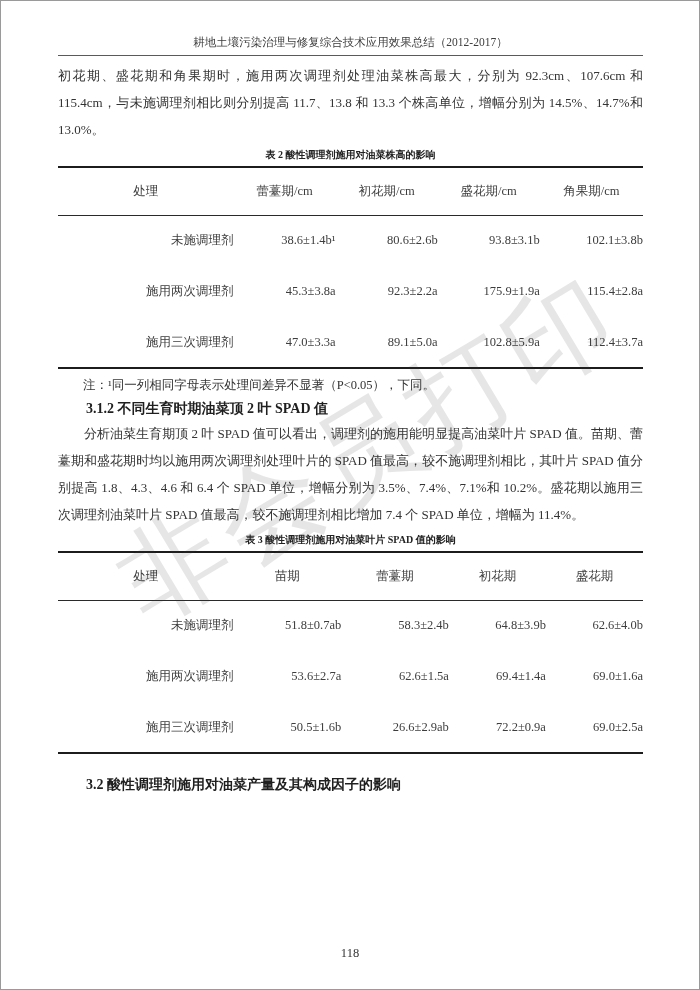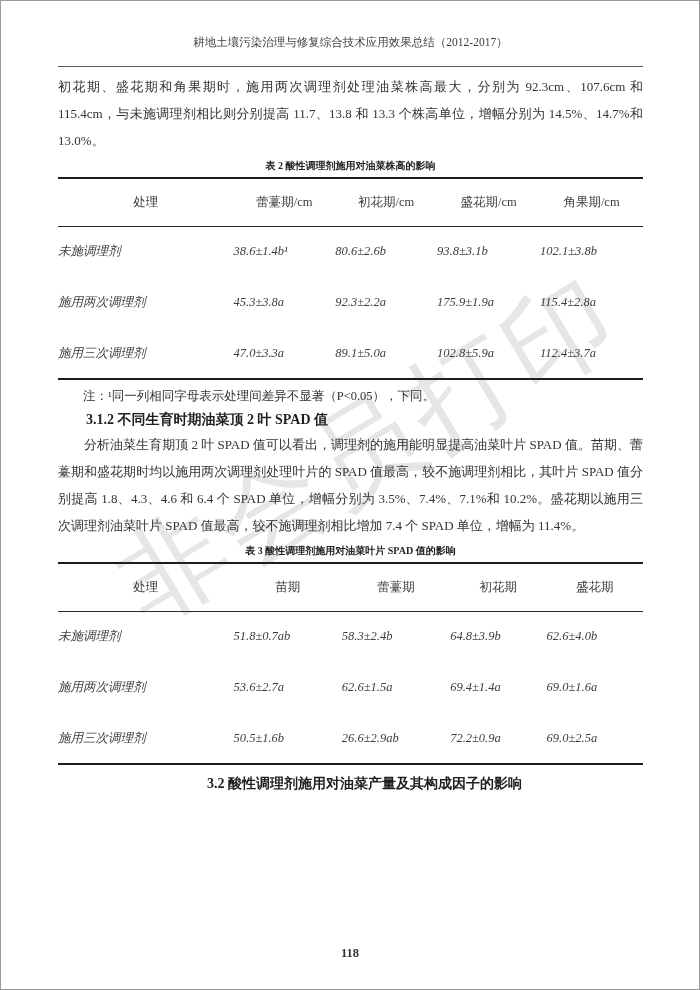--- a/index.html
+++ b/index.html
@@ -12,21 +12,21 @@
     padding:34px 56px 0 57px;
     font-family:"Liberation Serif","DejaVu Serif",serif;
     color:#333;
     overflow:hidden;
   }
   .running-header {
     text-align:center;
     font-size:11.5px;
     line-height:15px;
     color:#3c3c3c;
-    padding-bottom:16px;
+    padding-bottom:5px;
     border-bottom:1px solid #5a5a5a;
   }
   .para {
     font-size:13px;
     line-height:27px;
     text-align:justify;
     color:#333;
     font-family:Liberation Serif, serif;
   }
   .para.continuation { text-indent:0; margin-top:6px; }
@@ -48,48 +48,46 @@
   }
   table.three-line thead th {
     font-weight:normal;
     height:48px;
     text-align:center;
     border-bottom:1.5px solid #2a2a2a;
     margin-top:40px;
   }
   table.three-line tbody td {
     height:51px;
-    text-align:left;
-    font-style:italic;
+    text-align:right;
   }
   table.three-line th:first-child,
   table.three-line td:first-child { width:30%; }
   .table-note {
     font-size:12.5px;
     line-height:22px;
     margin-top:5px;
     text-indent:2em;
     color:#333;
   }
   .section-heading {
     font-size:14px;
     font-weight:bold;
     line-height:22px;
     margin-top:2px;
     text-indent:2em;
     color:#1f1f1f;
   }
-  .section-heading.h32 { margin-top:8px;text-align:center; }
+  .section-heading.h32 { margin-top:20px; }
   .page-number {
     position:absolute;
     left:0; right:0; bottom:28px;
     text-align:center;
     font-size:12.5px;
     color:#333;
-    font-weight:bold;
   }
   .watermark {
     position:absolute;
     left:128px; top:540px;
     font-size:106px;
     line-height:1;
     letter-spacing:6px;
     white-space:nowrap;
     color:rgba(60,60,60,0.13);
     transform:rotate(-31deg);

